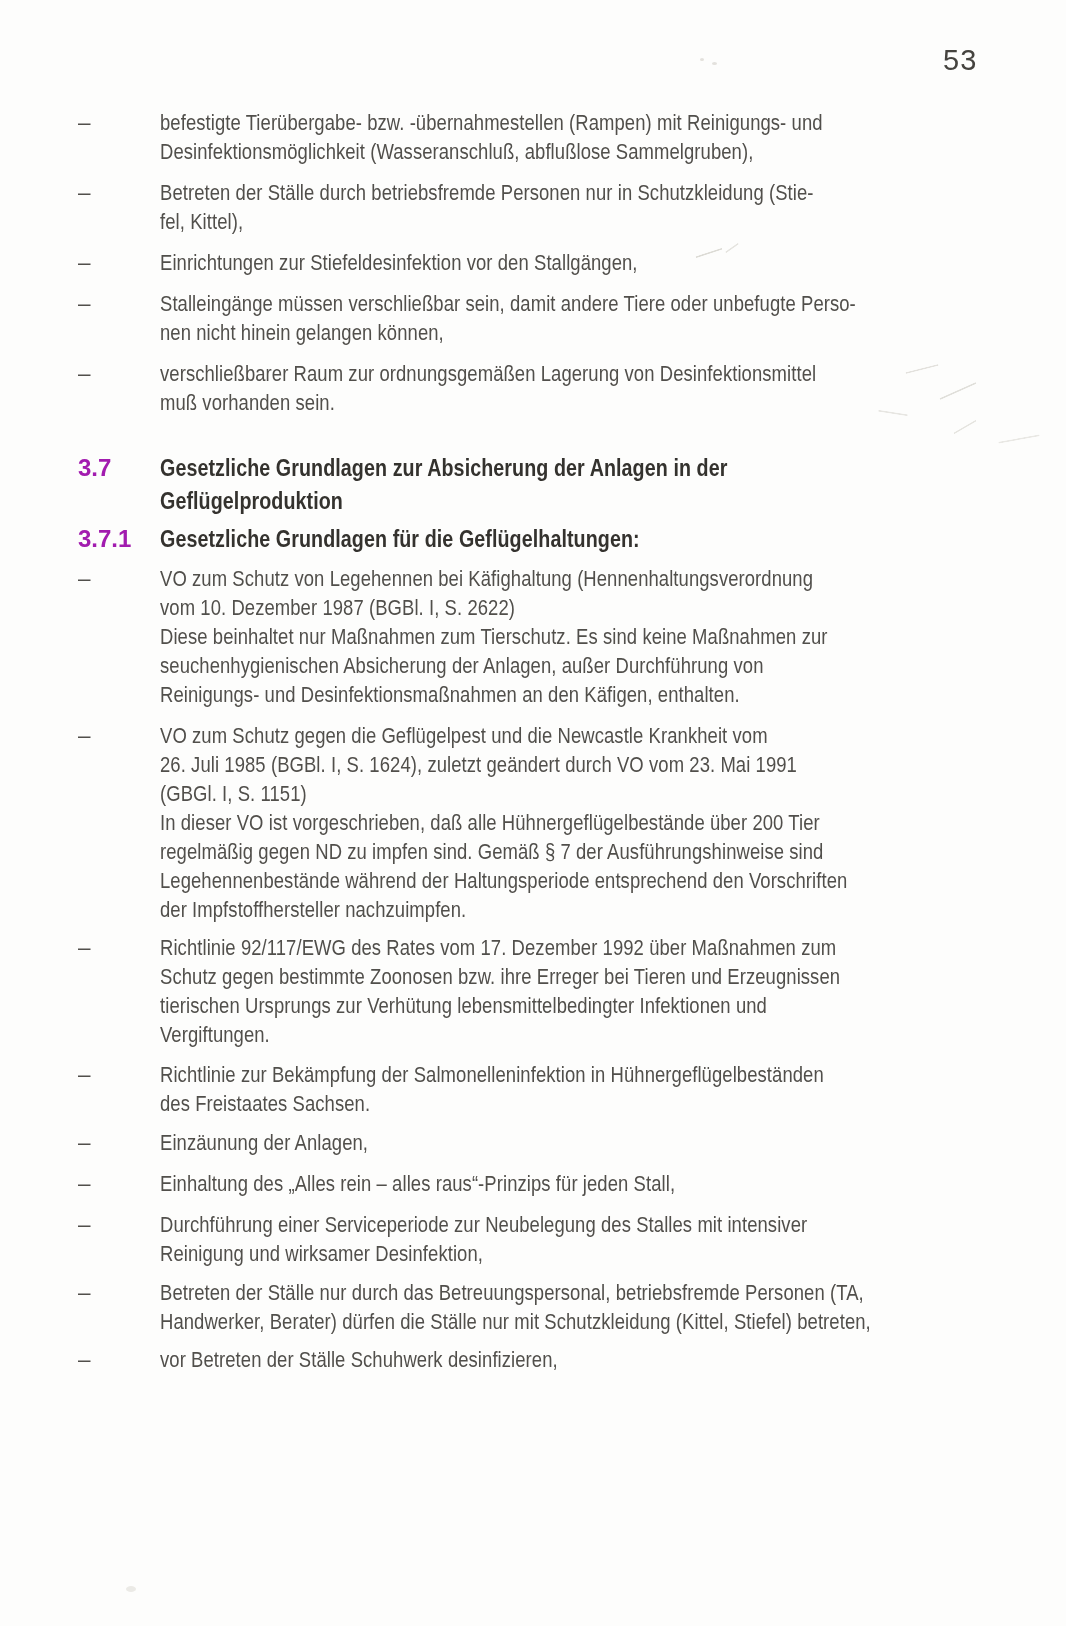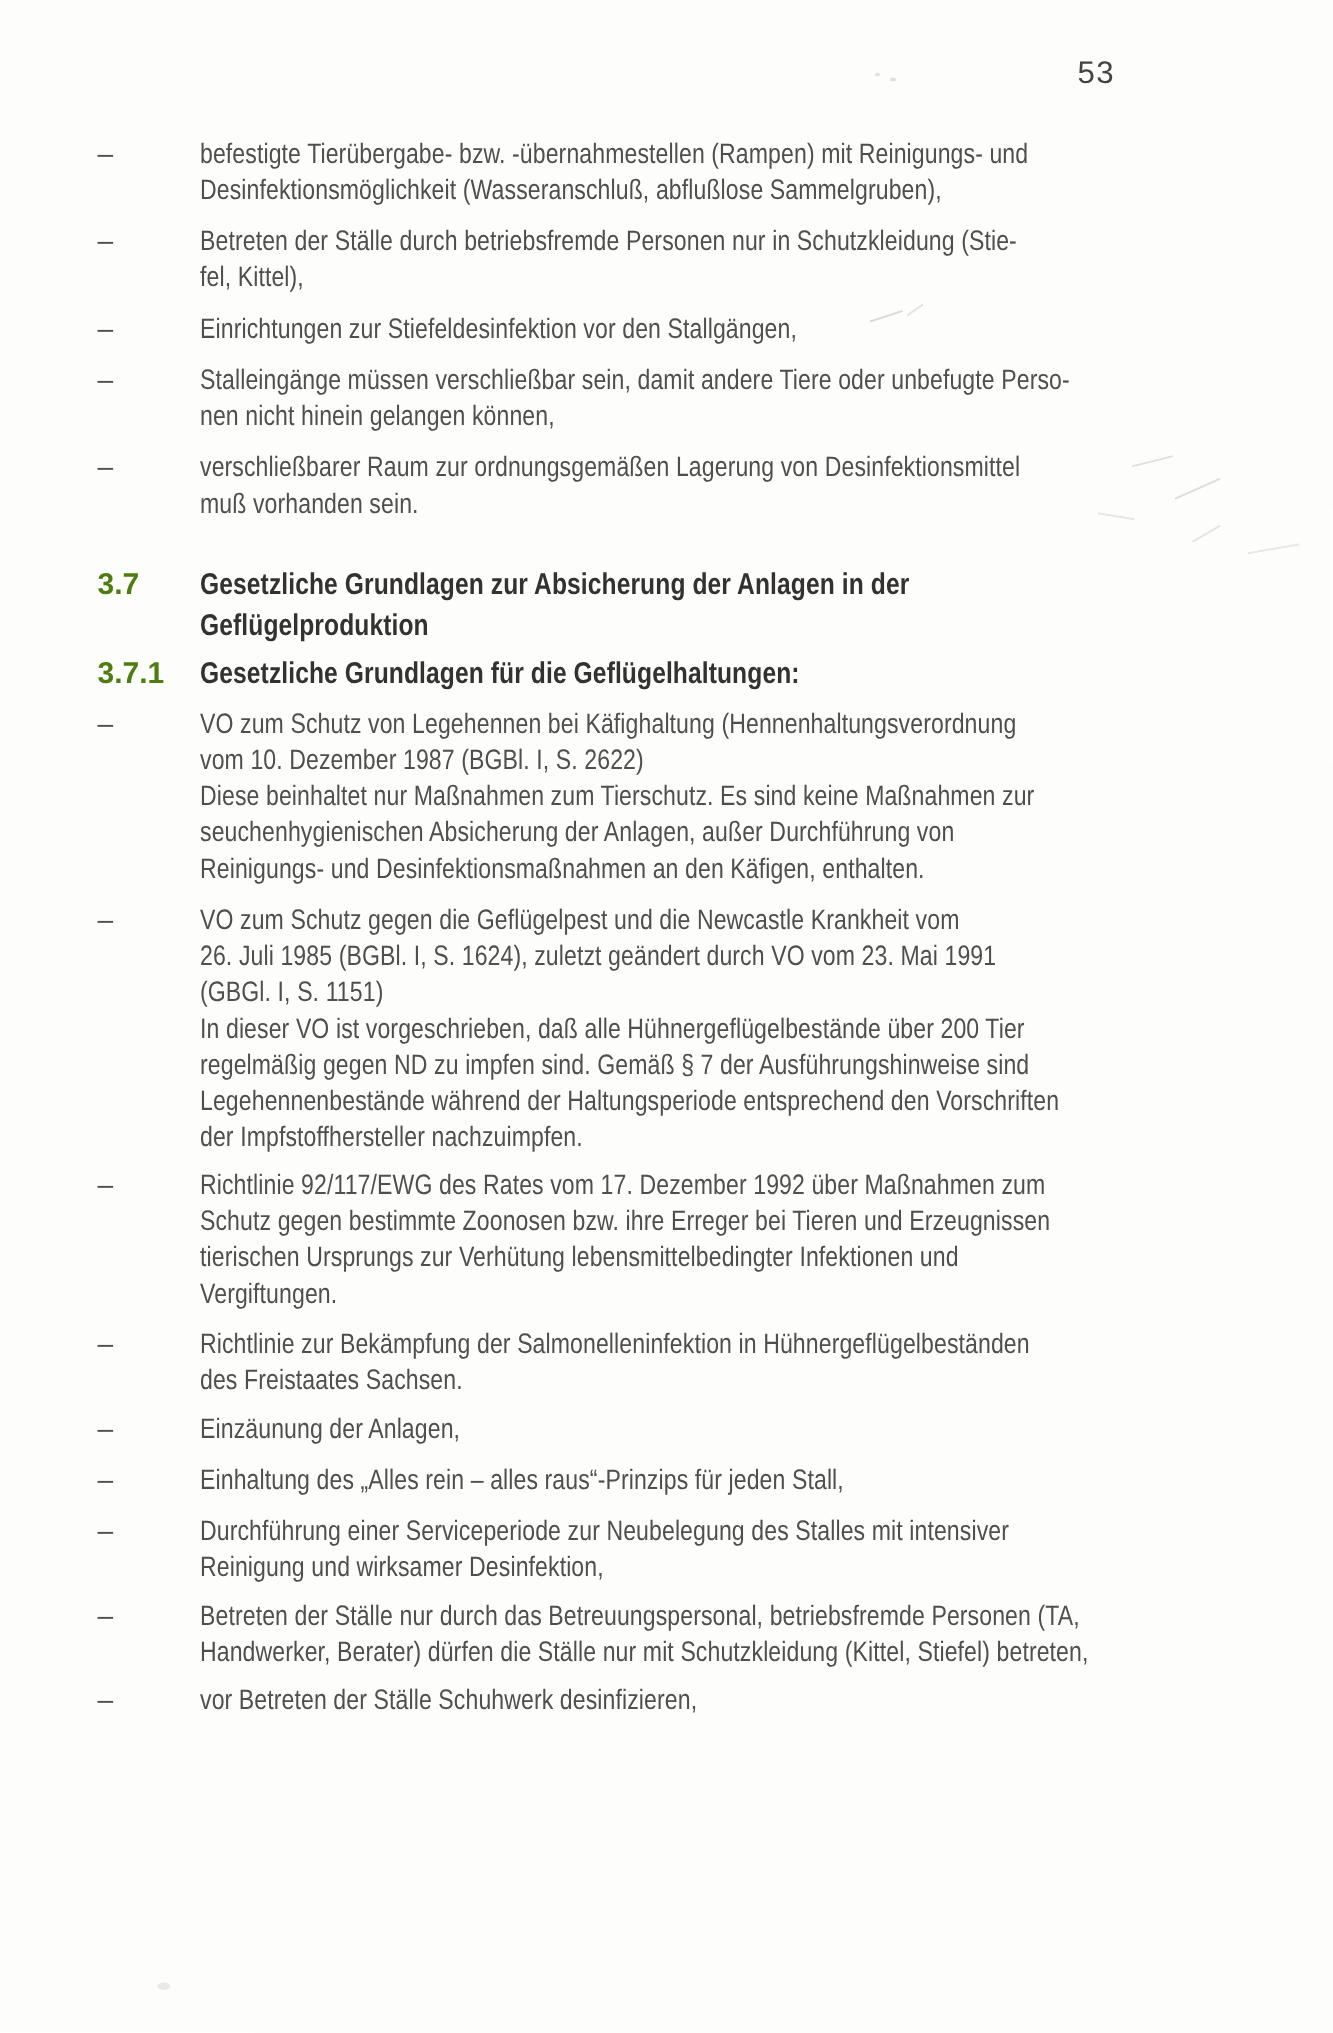--- a/index.html
+++ b/index.html
@@ -7,23 +7,23 @@
     position: relative;
     width: 1066px;
     height: 1626px;
     background: #fdfdfc;
     overflow: hidden;
     font-family: "Liberation Sans", sans-serif;
     -webkit-font-smoothing: antialiased;
   }
   .pageno {
     position: absolute;
-    left: 862px;
+    left: 943px;
     top: 44px;
-    font-size: 25px;
+    font-size: 29px;
     letter-spacing: 1px;
     color: #45433f;
   }
   .content {
     position: absolute;
     left: 78px;
     top: 108px;
     width: 940px;
   }
   .row { display: flex; align-items: flex-start; }
@@ -44,21 +44,21 @@
     white-space: pre-line;
     transform: scaleX(0.82);
     transform-origin: left top;
   }
   .hnum {
     flex: 0 0 82px;
     width: 82px;
     font-size: 24px;
     line-height: 33px;
     font-weight: bold;
-    color: #4d7c0f;
+    color: #a21caf;
   }
   .htext {
     flex: 0 0 auto;
     width: 1150px;
     font-size: 24px;
     line-height: 33px;
     font-weight: bold;
     color: #34322e;
     letter-spacing: 0.1px;
     white-space: pre-line;

